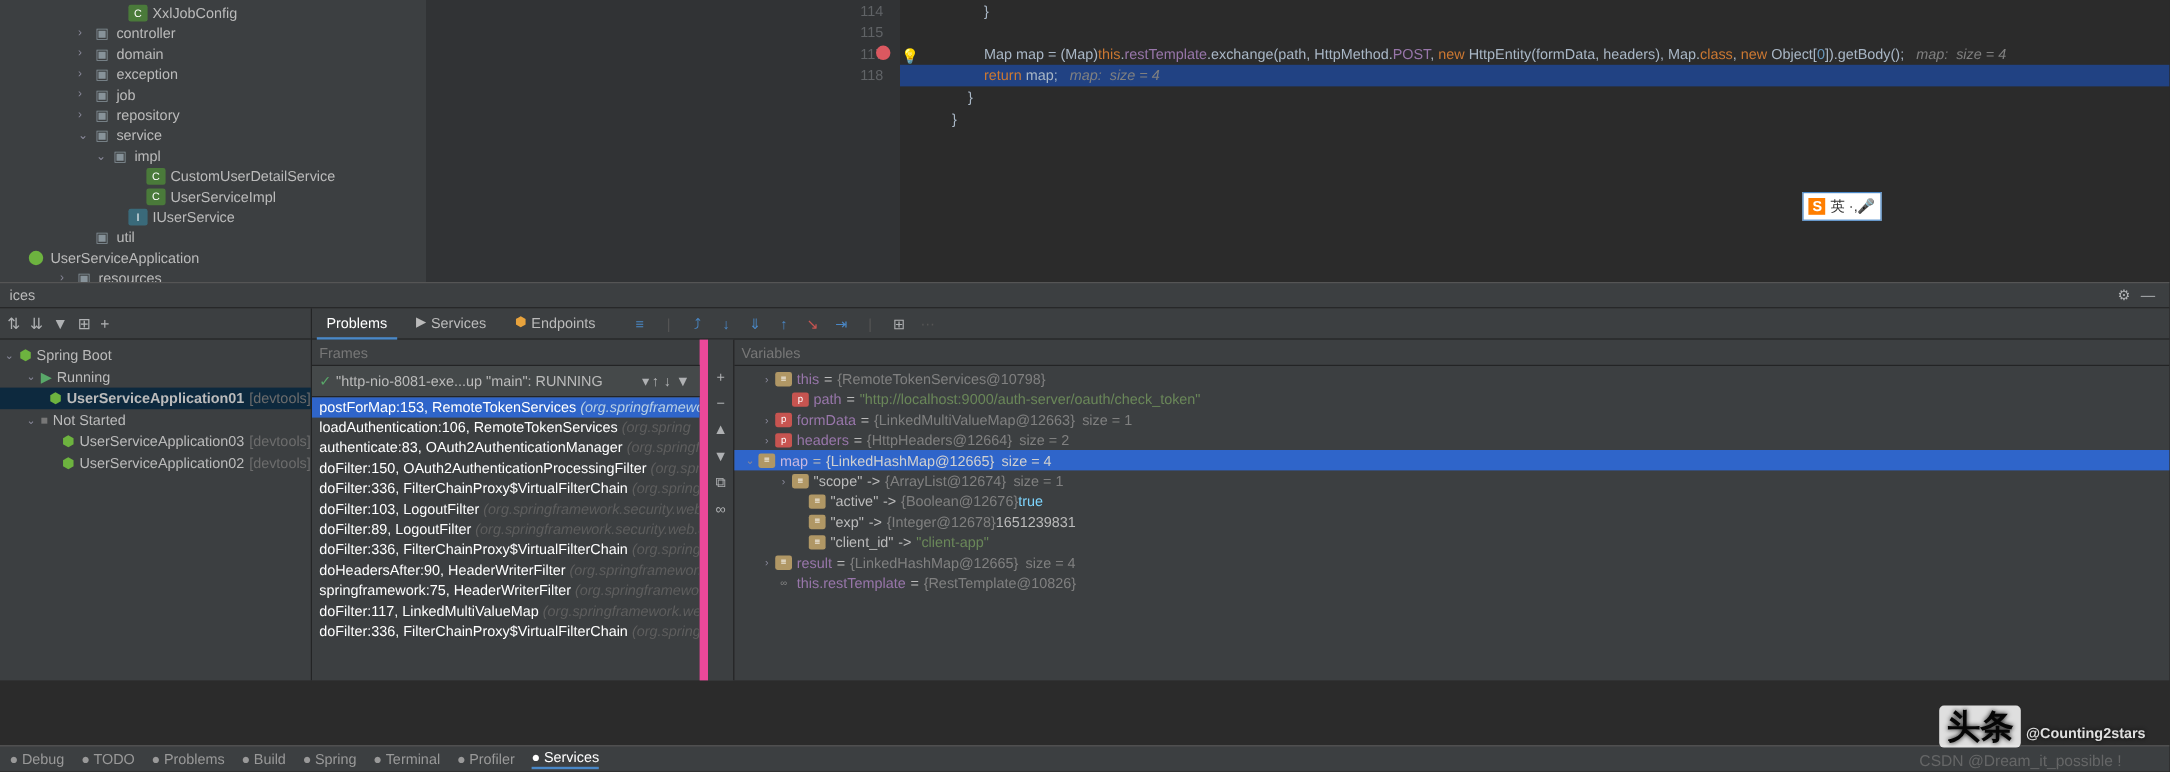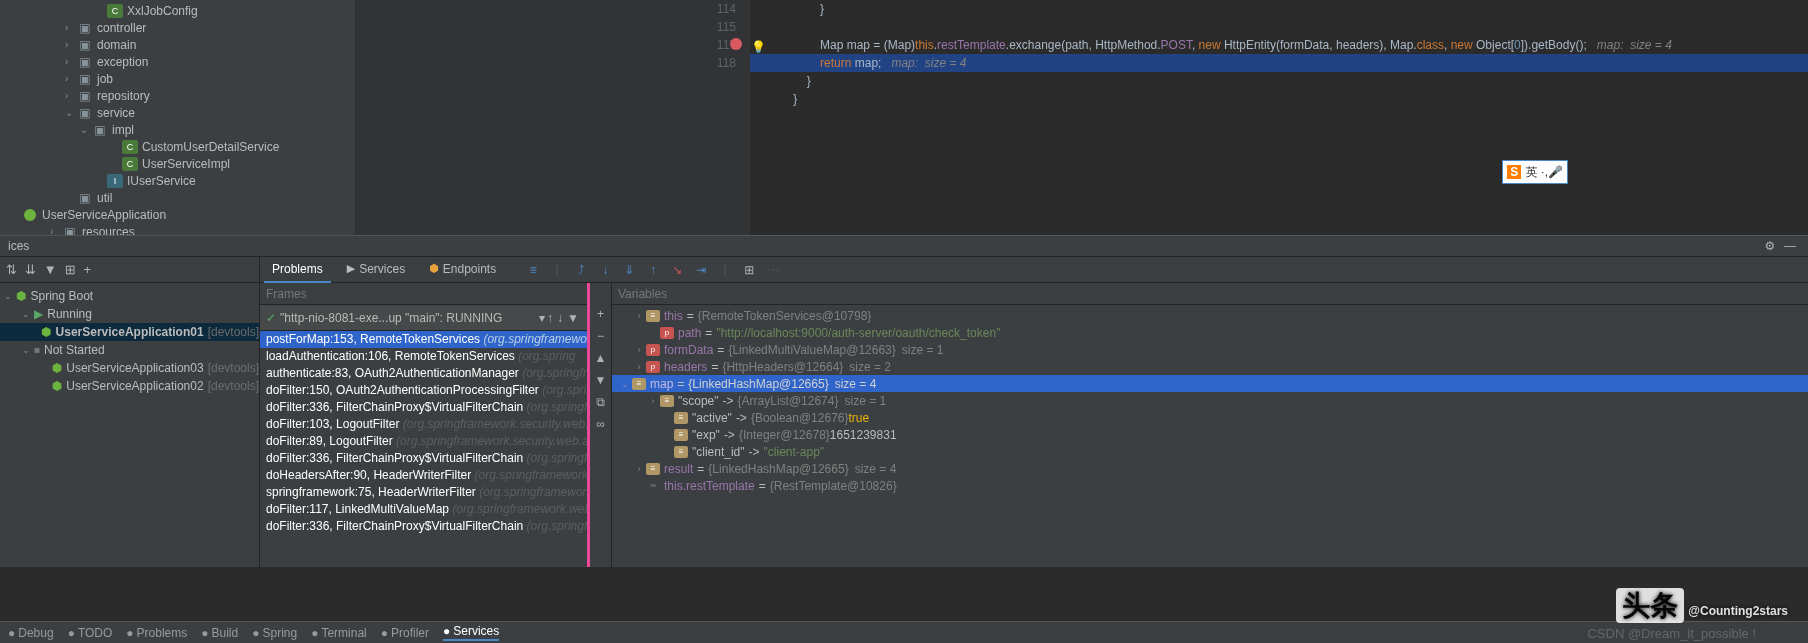--- a/index.html
+++ b/index.html
@@ -44,21 +44,21 @@
 
 .debugger-panel { flex: 1; display: flex; flex-direction: column; }
 .dbg-tabs { height: 26px; display: flex; align-items: center; border-bottom: 1px solid #232425; padding: 0 4px; gap: 8px; }
 .dbg-tab { padding: 0 8px; height: 26px; display: flex; align-items: center; color: #bbb; border-bottom: 2px solid transparent; }
 .dbg-tab.active { border-bottom-color: #4a88c7; color: #fff; }
 .dbg-tab .ico-mini { margin-right: 4px; font-size: 11px; }
 .dbg-tabs .actions { display: flex; gap: 6px; margin-left: 12px; color: #afb1b3; }
 .dbg-tabs .actions span { width: 18px; text-align: center; }
 
 .dbg-body { flex: 1; display: flex; }
-.frames-panel { width: 330px; border-right: 3px solid #ec4899; display: flex; flex-direction: column; }
+.frames-panel { width: 330px; border-right: 7px solid #ec4899; display: flex; flex-direction: column; }
 .frames-head { height: 22px; display: flex; align-items: center; padding: 0 6px; color: #777; border-bottom: 1px solid #232425; font-size: 11px; }
 .frames-thread { height: 26px; display: flex; align-items: center; padding: 0 6px; background: #45494a; border-bottom: 1px solid #232425; }
 .frames-thread .chk { color: #59a869; margin-right: 4px; }
 .frames-thread .txt { flex: 1; color: #bbb; overflow: hidden; white-space: nowrap; }
 .frames-thread .nav { color: #afb1b3; margin: 0 2px; }
 .frames-list { flex: 1; overflow: hidden; font-style: italic; color: #787878; }
 .frame-row { height: 17px; line-height: 17px; padding: 0 6px; white-space: nowrap; overflow: hidden; }
 .frame-row.sel { background: #2f65ca; color: #fff; font-style: normal; }
 .frame-row.sel .pkg { color: #b8cfe5; font-style: italic; }
 .frame-row .main { color: #ffffff; font-style: normal; }
@@ -78,21 +78,21 @@
 .typ-inf { color: #888; }
 .var-name { color: #9876aa; }
 .var-row.sel .var-name { color: #c8b8e0; }
 .var-eq { color: #bbb; margin: 0 4px; }
 .var-val { color: #6a8759; }
 .var-obj { color: #808080; }
 .var-size { color: #808080; margin-left: 6px; }
 .var-row.sel .var-obj, .var-row.sel .var-size { color: #d0d0d0; }
 
 .watermark { position: absolute; right: 20px; bottom: 18px; color: #fff; font-size: 34px; font-weight: bold; opacity: 0.85; text-shadow: 0 0 4px #000; pointer-events: none; }
-.watermark2 { position: absolute; right: 52px; bottom: 2px; color: #777; font-size: 13px; opacity: 0.7; pointer-events: none; }
+.watermark2 { position: absolute; right: 40px; bottom: 2px; color: #777; font-size: 13px; opacity: 0.7; pointer-events: none; }
 .watermark .logo { background: #fff; color: #000; border-radius: 4px; padding: 2px 6px; margin-right: 4px; font-size: 28px; }
 
 .ime { position: absolute; right: 240px; top: 160px; background: #fff; border: 1px solid #4a88c7; height: 24px; display: flex; align-items: center; padding: 0 4px; font-size: 12px; color: #333; }
 .ime .s { background: #ff7e00; color: #fff; padding: 0 3px; margin-right: 4px; font-weight: bold; }
 
 .bottom-bar { position: absolute; bottom: 0; left: 0; right: 0; height: 22px; background: #3c3f41; border-top: 1px solid #555; display: flex; align-items: center; padding: 0 8px; gap: 14px; color: #999; font-size: 11px; }
 .bottom-bar .item { display: flex; align-items: center; gap: 3px; }
 .bottom-bar .sel { color: #fff; border-bottom: 2px solid #4a88c7; padding-bottom: 1px; }
 </style>
 </head>
@@ -358,21 +358,21 @@
               <span class="var-eq"> -&gt; </span>
               <span class="var-obj">{ArrayList@12674}</span>
               <span class="var-size">size = 1</span>
             </div>
             <div class="var-row" style="padding-left: 48px;">
               <span class="arrow"></span>
               <span class="typ typ-m">≡</span>
               <span style="color:#bbb">"active"</span>
               <span class="var-eq"> -&gt; </span>
               <span class="var-obj">{Boolean@12676}</span> 
-              <span style="color:#eab308">true</span>
+              <span style="color:#7dd3fc">true</span>
             </div>
             <div class="var-row" style="padding-left: 48px;">
               <span class="arrow"></span>
               <span class="typ typ-m">≡</span>
               <span style="color:#bbb">"exp"</span>
               <span class="var-eq"> -&gt; </span>
               <span class="var-obj">{Integer@12678}</span> 
               <span style="color:#bbb">1651239831</span>
             </div>
             <div class="var-row" style="padding-left: 48px;">

